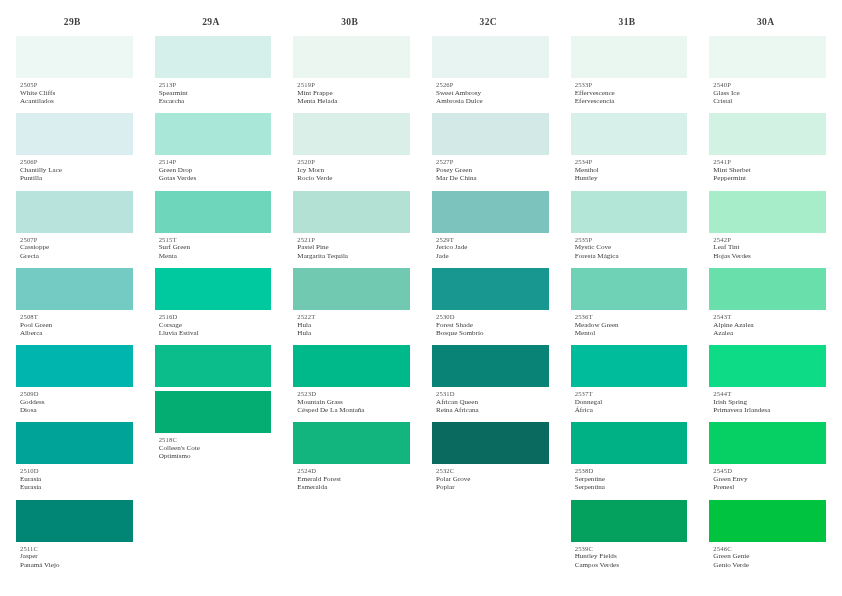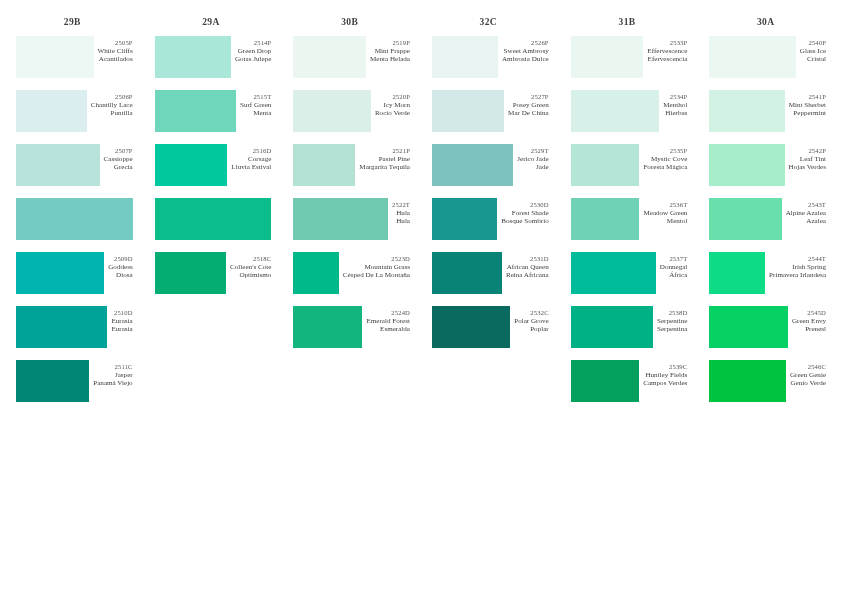--- a/index.html
+++ b/index.html
@@ -44,22 +44,22 @@
     font-size: 9.5px;
     letter-spacing: 0.4px;
     color: #3f3f3f;
     height: 16px;
     line-height: 16px;
     margin-bottom: 6px;
     padding-right: 4px;
   }
   .swatch-cell {
     display: flex;
-    margin-bottom: 12px;
-    text-align: right;
+    flex-direction: column;
+    margin-bottom: 4px;
   }
   .swatch-chip {
     width: 100%;
     height: 42px;
     display: block;
   }
   .swatch-label {
     padding: 3px 0 4px 4px;
     line-height: 1.17;
   }
@@ -109,20 +109,25 @@
         <div class="swatch-cell">
           <div class="swatch-chip" style="background-color: rgb(184, 227, 221);"></div>
           <div class="swatch-label">
             <span class="swatch-code">2507P</span>
             <span class="swatch-name-en">Cassioppe</span>
             <span class="swatch-name-es">Grecia</span>
           </div>
         </div>
         <div class="swatch-cell">
           <div class="swatch-chip" style="background-color: rgb(116, 203, 196);"></div>
+          <div class="swatch-label">
+            <span class="swatch-code">2508T</span>
+            <span class="swatch-name-en">Pool Green</span>
+            <span class="swatch-name-es">Alberca</span>
+          </div>
         </div>
         <div class="swatch-cell">
           <div class="swatch-chip" style="background-color: rgb(0, 181, 174);"></div>
           <div class="swatch-label">
             <span class="swatch-code">2509D</span>
             <span class="swatch-name-en">Goddess</span>
             <span class="swatch-name-es">Diosa</span>
           </div>
         </div>
         <div class="swatch-cell">
@@ -138,25 +143,33 @@
           <div class="swatch-label">
             <span class="swatch-code">2511C</span>
             <span class="swatch-name-en">Jasper</span>
             <span class="swatch-name-es">Panamá Viejo</span>
           </div>
         </div>
       </div>
       <div class="color-column">
         <div class="column-header">29A</div>
         <div class="swatch-cell">
+          <div class="swatch-chip" style="background-color: rgb(213, 240, 234);"></div>
+          <div class="swatch-label">
+            <span class="swatch-code">2513P</span>
+            <span class="swatch-name-en">Spearmint</span>
+            <span class="swatch-name-es">Escarcha</span>
+          </div>
+        </div>
+        <div class="swatch-cell">
           <div class="swatch-chip" style="background-color: rgb(169, 231, 216);"></div>
           <div class="swatch-label">
             <span class="swatch-code">2514P</span>
             <span class="swatch-name-en">Green Drop</span>
-            <span class="swatch-name-es">Gotas Julepe</span>
+            <span class="swatch-name-es">Gotas Verdes</span>
           </div>
         </div>
         <div class="swatch-cell">
           <div class="swatch-chip" style="background-color: rgb(109, 214, 187);"></div>
           <div class="swatch-label">
             <span class="swatch-code">2515T</span>
             <span class="swatch-name-en">Surf Green</span>
             <span class="swatch-name-es">Menta</span>
           </div>
         </div>
@@ -290,21 +303,21 @@
             <span class="swatch-code">2533P</span>
             <span class="swatch-name-en">Effervescence</span>
             <span class="swatch-name-es">Efervescencia</span>
           </div>
         </div>
         <div class="swatch-cell">
           <div class="swatch-chip" style="background-color: rgb(215, 240, 233);"></div>
           <div class="swatch-label">
             <span class="swatch-code">2534P</span>
             <span class="swatch-name-en">Menthol</span>
-            <span class="swatch-name-es">Hierbas</span>
+            <span class="swatch-name-es">Huntley</span>
           </div>
         </div>
         <div class="swatch-cell">
           <div class="swatch-chip" style="background-color: rgb(179, 230, 215);"></div>
           <div class="swatch-label">
             <span class="swatch-code">2535P</span>
             <span class="swatch-name-en">Mystic Cove</span>
             <span class="swatch-name-es">Foresta Mágica</span>
           </div>
         </div>

